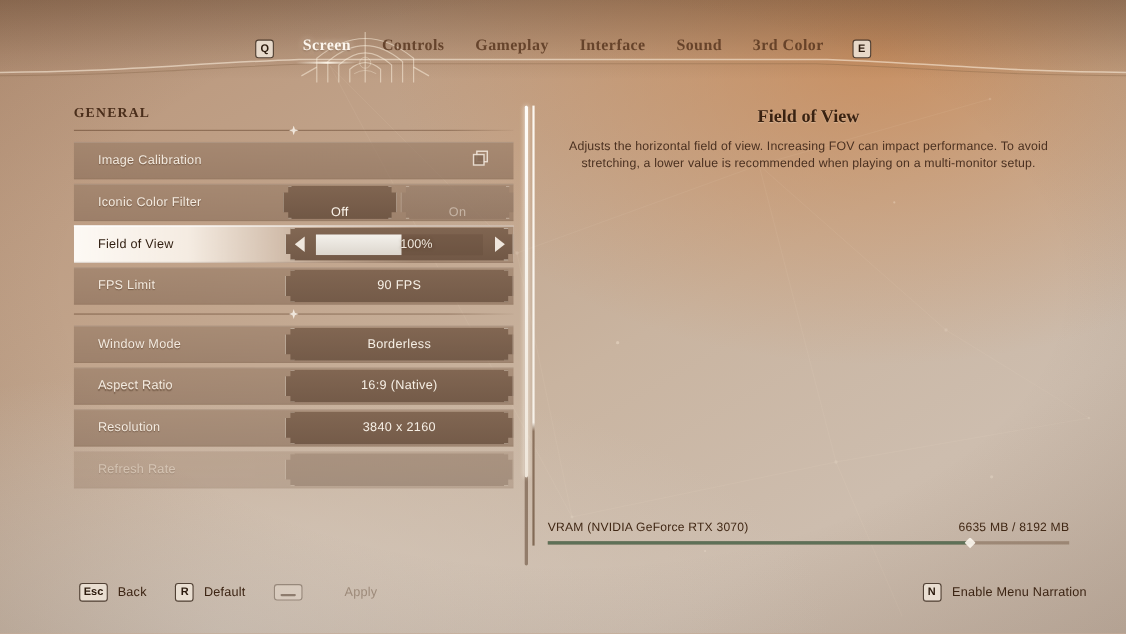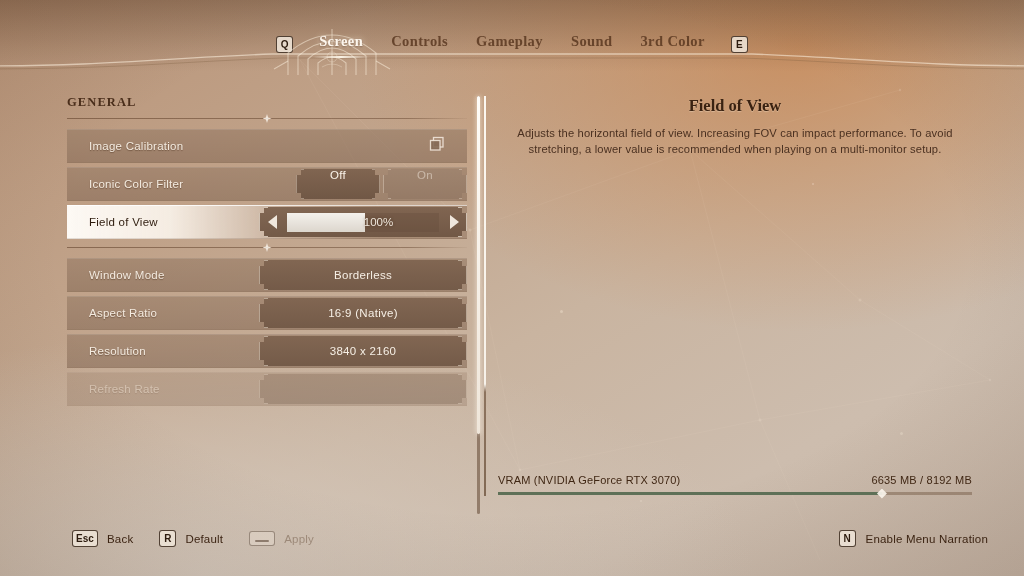--- a/index.html
+++ b/index.html
@@ -134,22 +134,22 @@
   .vbox .edge.r { right:0; border-left:none; border-radius:0 2px 2px 0; }
 
   .vbox-wide { width:208px; margin-left:auto; margin-right:0; }
 
   
   .calib-icon { margin-left:auto; margin-right:22px; opacity:0.9; }
 
   
   .toggle { display:flex; gap:3px; margin-left:auto; }
   .tgl {
-    position:relative; width:84px; height:30px;
-    display:flex; align-items:flex-start; justify-content:center;
+    position:relative; width:104px; height:30px;
+    display:flex; align-items:flex-end; justify-content:center;
     font-size:11.5px; letter-spacing:0.3px;
     clip-path:polygon(0 6px, 5px 6px, 5px 0, calc(100% - 5px) 0, calc(100% - 5px) 6px, 100% 6px,
                       100% calc(100% - 6px), calc(100% - 5px) calc(100% - 6px), calc(100% - 5px) 100%,
                       5px 100%, 5px calc(100% - 6px), 0 calc(100% - 6px));
   }
   .tgl.on-state {
     background:linear-gradient(180deg, rgba(126,99,79,0.95) 0%, rgba(110,85,67,0.95) 100%);
     color:#fbf4ea;
   }
   .tgl.off-state {
@@ -214,21 +214,21 @@
   .vram-knob { position:absolute; top:50%; width:10px; height:10px; margin-top:-5px; margin-left:-5px;
     background:rgba(250,244,236,0.92);
     clip-path:polygon(50% 0%, 100% 50%, 50% 100%, 0% 50%); }
 
   
   #footer { position:absolute; left:0; right:0; bottom:24px; height:22px; }
   .f-left { position:absolute; left:36px; top:0; display:flex; align-items:center; gap:26px;padding-left:36px; }
   .f-right { position:absolute; right:36px; top:0; display:flex; align-items:center; gap:10px; }
   .f-item { display:flex; align-items:center; gap:9px; }
   .f-label { font-size:11.5px; color:#3c2413; letter-spacing:0.2px; }
-  .f-item.dim .f-label { color:rgba(80,52,32,0.38); }
+  .f-item.dim .f-label { color:rgba(80,52,32,0.38);margin-left:29px; }
   .f-item.dim .keycap { opacity:0.42; }
   .keycap.wide { min-width:26px; }
   .keycap.space { min-width:26px; height:15px; position:relative; }
   .keycap.space::after { content:""; position:absolute; left:5px; right:5px; bottom:3.5px; height:2px; background:#3a2414; border-radius:1px; }
 </style>
 </head>
 <body>
 
 <div id="bg">
   <div class="bg-base"></div>
@@ -281,20 +281,21 @@
         <circle cx="60" cy="34" r="5"></circle>
         <path d="M50 44 Q60 38 70 44"></path>
       </g>
     </svg>
 
     <span class="keycap nav-key">Q</span>
 
     <div class="tab active"><span>Screen</span></div>
     <div class="tab"><span>Controls</span></div>
     <div class="tab"><span>Gameplay</span></div>
+    <div class="tab"><span>Interface</span></div>
     <div class="tab"><span>Sound</span></div>
     <div class="tab"><span>3rd Color</span></div>
 
     <span class="keycap nav-key">E</span>
   </div>
 </div>
 
 <div id="settings">
 
   <div class="sec-title">GENERAL</div>
@@ -342,20 +343,28 @@
         <div class="sl-val">
           <span>100%</span>
         </div>
       </div>
       <div class="arrow">
           <div class="tri right"></div>
         </div>
     </div>
   </div>
 
+  <div class="row">
+    <div class="row-label">FPS Limit</div>
+    <div class="vbox vbox-wide">
+      <span class="edge l"></span>
+      <span class="edge r"></span>
+      <span>90 FPS</span>
+    </div>
+  </div>
 
   <div class="sec-rule">
     <div class="line"></div>
     <div class="dia"></div>
   </div>
 
 
   <div class="row">
     <div class="row-label">Window Mode</div>
     <div class="vbox vbox-wide">

